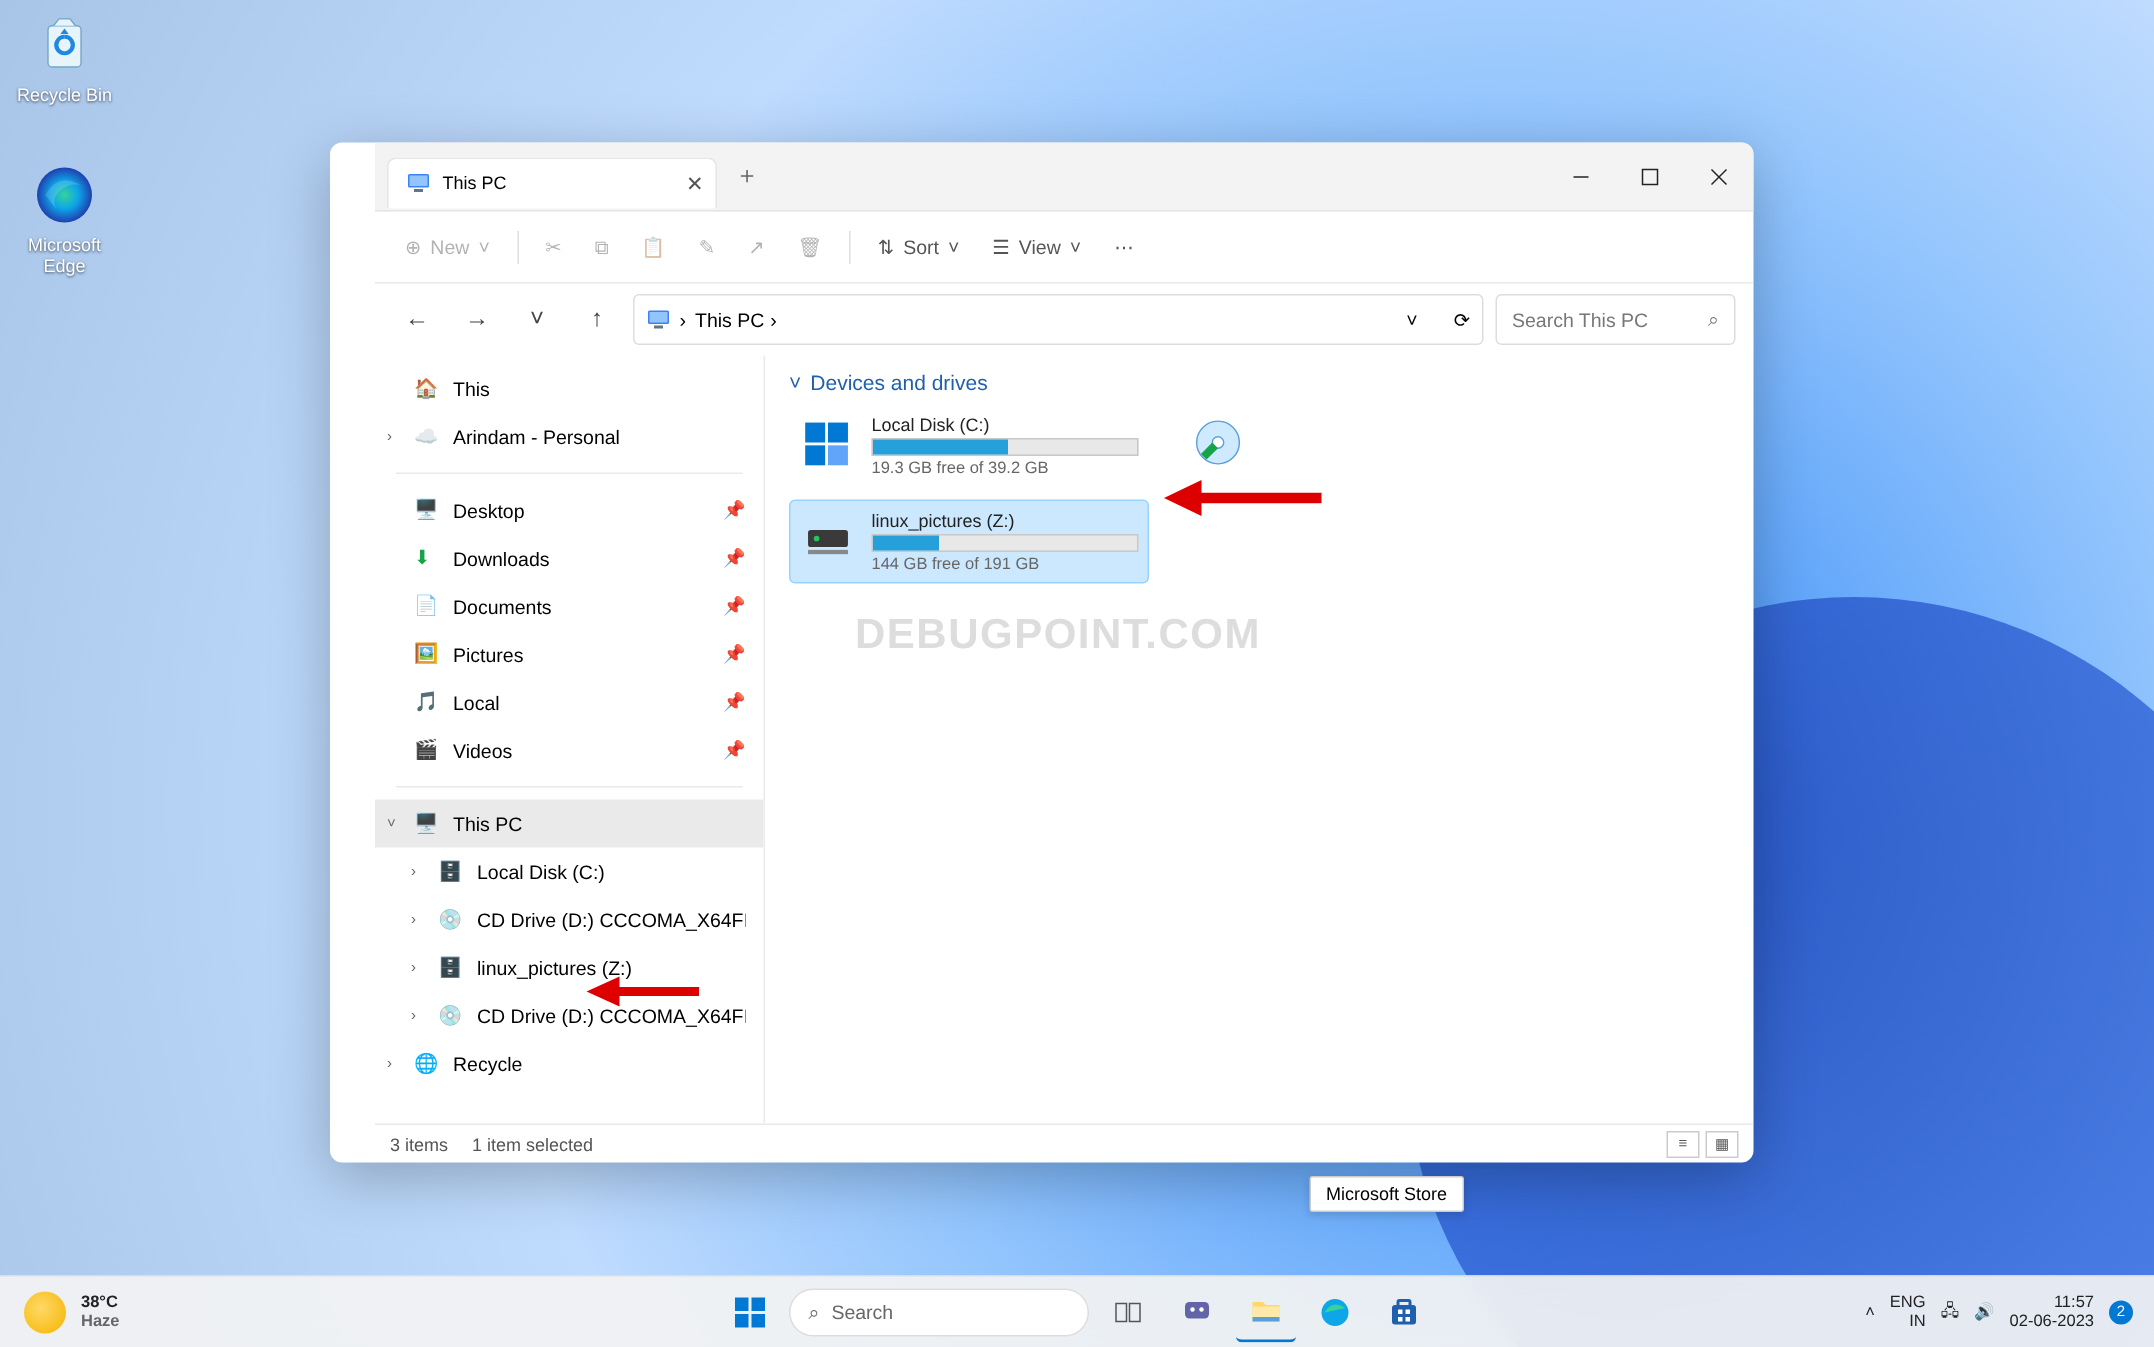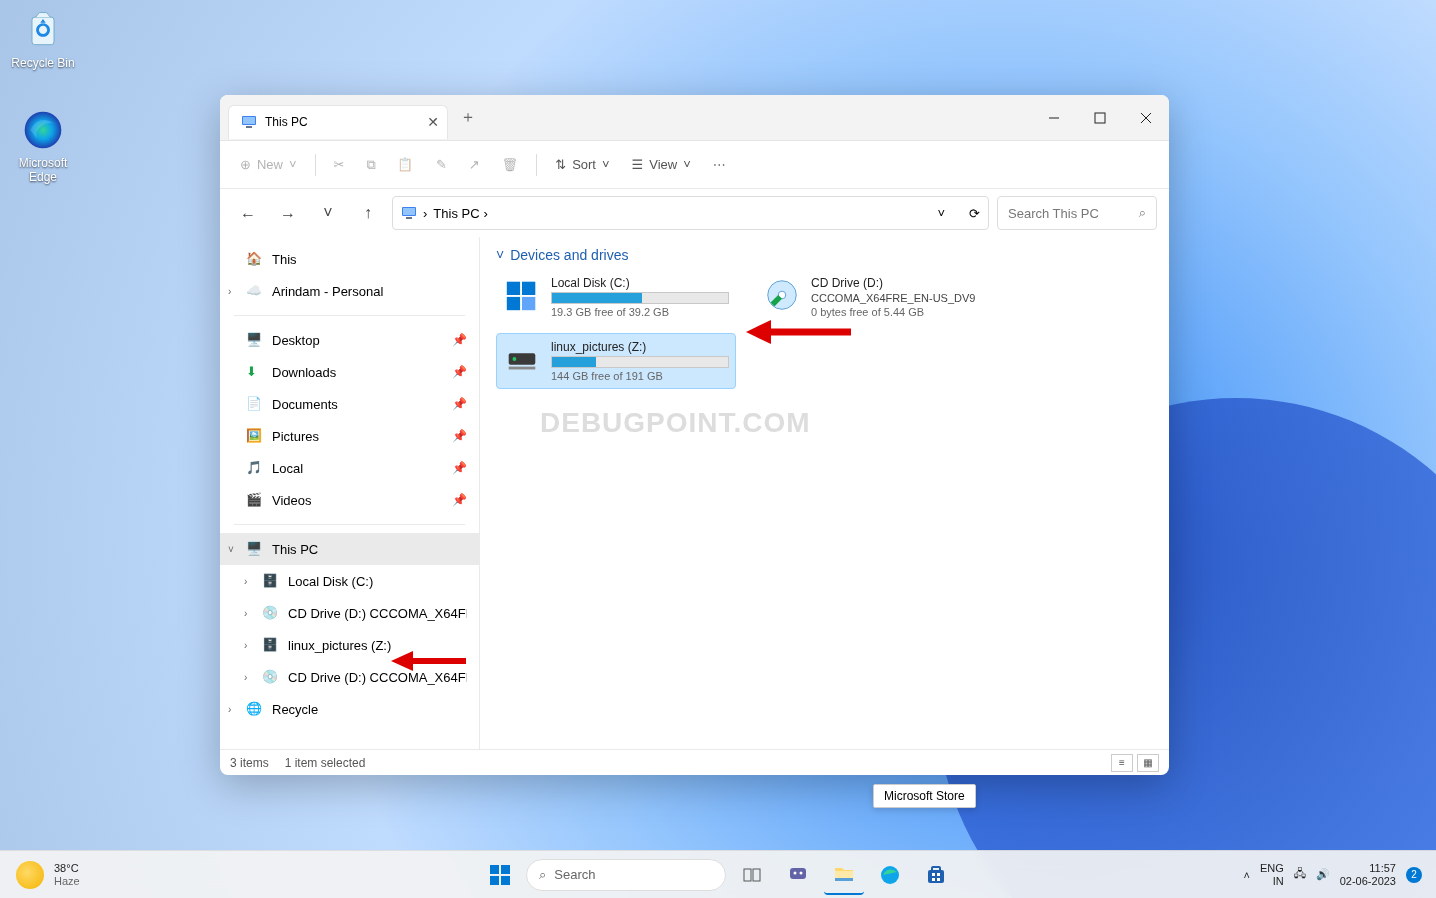--- a/index.html
+++ b/index.html
@@ -1,20 +1,20 @@
 <!DOCTYPE html>
 <html><head>
 <meta charset="utf-8">
 <style>
 * { box-sizing: border-box; margin: 0; padding: 0; font-family: "Segoe UI", Arial, sans-serif; }
 body { width: 1436px; height: 898px; overflow: hidden; position: relative; background: radial-gradient(circle at 70% 60%, #2563eb 0%, #1d4ed8 5%, #3b82f6 10%, #60a5fa 20%, #93c5fd 40%, #bfdbfe 60%, #a8c5e8 100%); }
 .desktop-abstract { position: absolute; width: 600px; height: 600px; border-radius: 50%; background: radial-gradient(circle at 30% 30%, #1e40af, #2563eb); right: -100px; bottom: -100px; opacity: 0.7; }
 .desktop-icon { position: absolute; width: 74px; text-align: center; color: #fff; font-size: 12px; text-shadow: 0 1px 2px rgba(0,0,0,.7); }
 .desktop-icon .ico { width: 44px; height: 44px; margin: 0 auto 4px; }
-.window { position: absolute; left: 220px; top: 95px; width: 949px; height: 680px; background: #fff; border-radius: 8px; box-shadow: 0 10px 40px rgba(0,0,0,.25); display: flex; flex-direction: column; overflow: hidden; }
+.window { position: absolute; left: 220px; top: 95px; width: 949px; height: 680px; background: #fff; border-radius: 8px; box-shadow: 0 10px 40px rgba(0,0,0,.25); display: flex; flex-direction: column; overflow: hidden; padding-left: 30px; }
 .titlebar { height: 46px; background: #f3f3f3; display: flex; align-items: center; border-bottom: 1px solid #e5e5e5; }
 .tab { display:flex; align-items:center; gap:8px; height: 34px; margin-left:8px; margin-top:8px; padding: 0 12px; background: #fff; border-radius: 6px 6px 0 0; font-size: 12px; position:relative; width:220px; border:1px solid #e5e5e5; border-bottom:none;}
 .tab-close { position:absolute; right:8px; top:8px; font-size:14px; color:#555; }
 .tab-new { margin-left:12px; font-size:16px; color:#666; }
 .win-controls { margin-left: auto; display:flex; }
 .win-btn { width:46px; height:46px; display:flex; align-items:center; justify-content:center; color:#222; }
 .toolbar { height: 48px; display:flex; align-items:center; padding: 0 12px; gap: 6px; border-bottom:1px solid #eaeaea; }
 .tb-btn { height:32px; display:flex; align-items:center; padding:0 8px; gap:6px; font-size:13px; color:#555; border-radius:4px; }
 .tb-btn.dis { opacity:.45; }
 .tb-sep { width:1px; height:22px; background:#ddd; margin: 0 4px; }
@@ -43,21 +43,21 @@
 .drive-bar-fill { position:absolute; left:0; top:0; bottom:0; background:#26a0da; }
 .drive-free { color:#666; font-size:11px; }
 .watermark { position:absolute; left:60px; top:170px; font-size:28px; font-weight:700; color:#ddd; letter-spacing:1px; }
 .arrow-annot { position:absolute; display:flex; align-items:center; }
 .arrow-annot svg { display:block; }
 .statusbar { height:26px; border-top:1px solid #eaeaea; display:flex; align-items:center; font-size:12px; color:#555; padding:0 10px; gap:16px; }
 .statusbar .viewbtns { margin-left:auto; display:flex; gap:4px; }
 .statusbar .viewbtn { width:22px; height:18px; border:1px solid #ccc; display:flex; align-items:center; justify-content:center; font-size:10px; }
 .tooltip { position:absolute; left:873px; top:784px; background:#fff; border:1px solid #ccc; padding:4px 10px; font-size:12px; border-radius:2px; box-shadow:0 2px 6px rgba(0,0,0,.15); }
 .taskbar { position:absolute; left:0; right:0; bottom:0; height:48px; background:rgba(243,243,243,.92); backdrop-filter:blur(8px); border-top:1px solid rgba(0,0,0,.08); display:flex; align-items:center; }
-.tb-left { display:flex; align-items:center; gap:10px; padding-left:16px; }
+.tb-left { display:flex; align-items:center; gap:10px; padding-left:16px;font-weight:bold; }
 .weather-ico { width:28px; height:28px; border-radius:50%; background:radial-gradient(circle at 40% 40%, #ffd966, #f4b400); }
 .weather-txt { font-size:11px; line-height:13px; color:#222; }
 .tb-center { position:absolute; left:50%; transform:translateX(-50%); display:flex; align-items:center; gap:6px; }
 .tb-center .search { display:flex; align-items:center; gap:8px; width:200px; height:32px; background:#fff; border:1px solid #ddd; border-radius:16px; padding:0 12px; font-size:13px; color:#666; }
 .tb-ico { width:40px; height:40px; display:flex; align-items:center; justify-content:center; border-radius:4px; }
 .tb-ico.active { border-bottom:2px solid #0078d4; }
 .tb-right { margin-left:auto; display:flex; align-items:center; gap:10px; padding-right:14px; font-size:11px; color:#222; }
 .tb-right .stack { text-align:right; line-height:13px; }
 .badge { width:16px; height:16px; border-radius:50%; background:#0078d4; color:#fff; font-size:10px; display:flex; align-items:center; justify-content:center; }
 .ico16 { width:16px; height:16px; display:inline-block; }
@@ -296,25 +296,20 @@
         </div>
 
         <div class="drive">
           <div class="drive-icon">
               <svg viewBox="0 0 40 40">
                 <circle cx="20" cy="20" r="15" fill="#cfe9ff" stroke="#5aa0d8"></circle>
                 <circle cx="20" cy="20" r="4" fill="#fff" stroke="#5aa0d8"></circle>
                 <path d="M8 28 l8 -8 l4 4 l-8 8 z" fill="#16a34a"></path>
               </svg>
             </div>
-          <div class="drive-info">
-            <div class="drive-name">CD Drive (D:)</div>
-            <div class="drive-name" style="font-size:11px;color:#444">CCCOMA_X64FRE_EN-US_DV9</div>
-            <div class="drive-free">0 bytes free of 5.44 GB</div>
-          </div>
         </div>
 
         <div class="drive selected">
           <div class="drive-icon">
               <svg viewBox="0 0 40 40">
                 <rect x="6" y="14" width="28" height="12" rx="2" fill="#3a3a3a"></rect>
                 <circle cx="12" cy="20" r="2" fill="#22c55e"></circle>
                 <rect x="6" y="28" width="28" height="3" fill="#888"></rect>
               </svg>
             </div>

